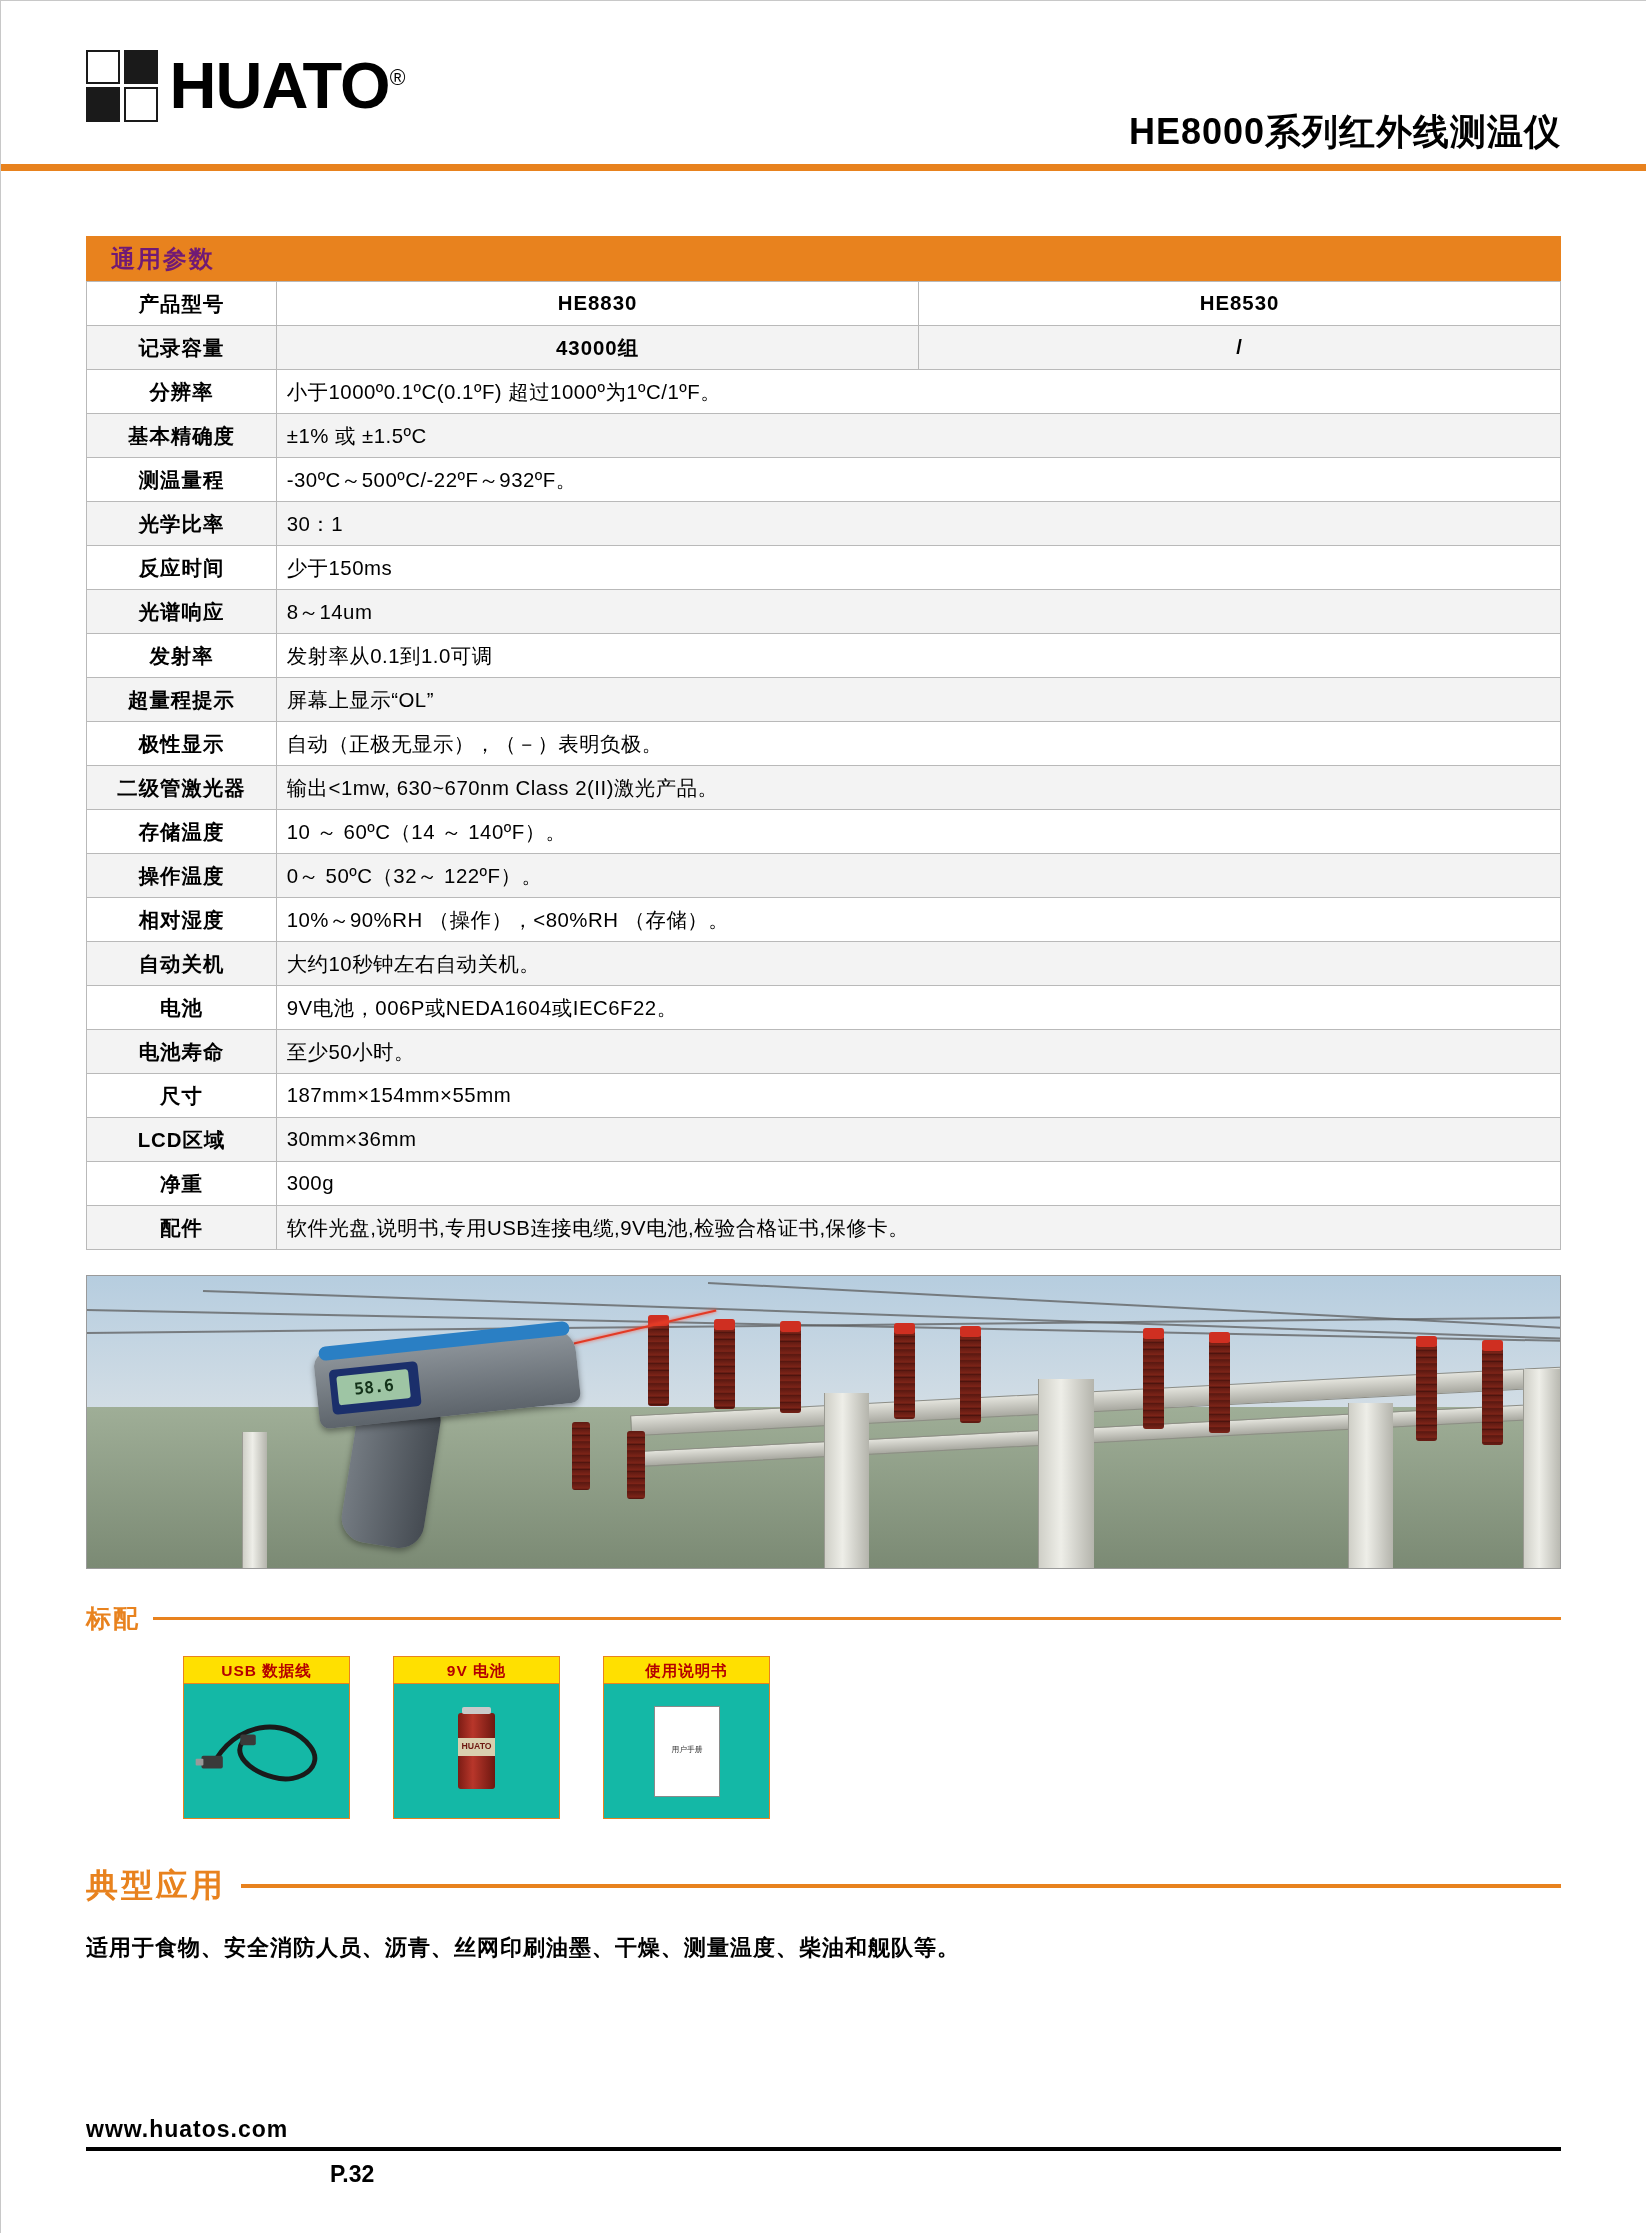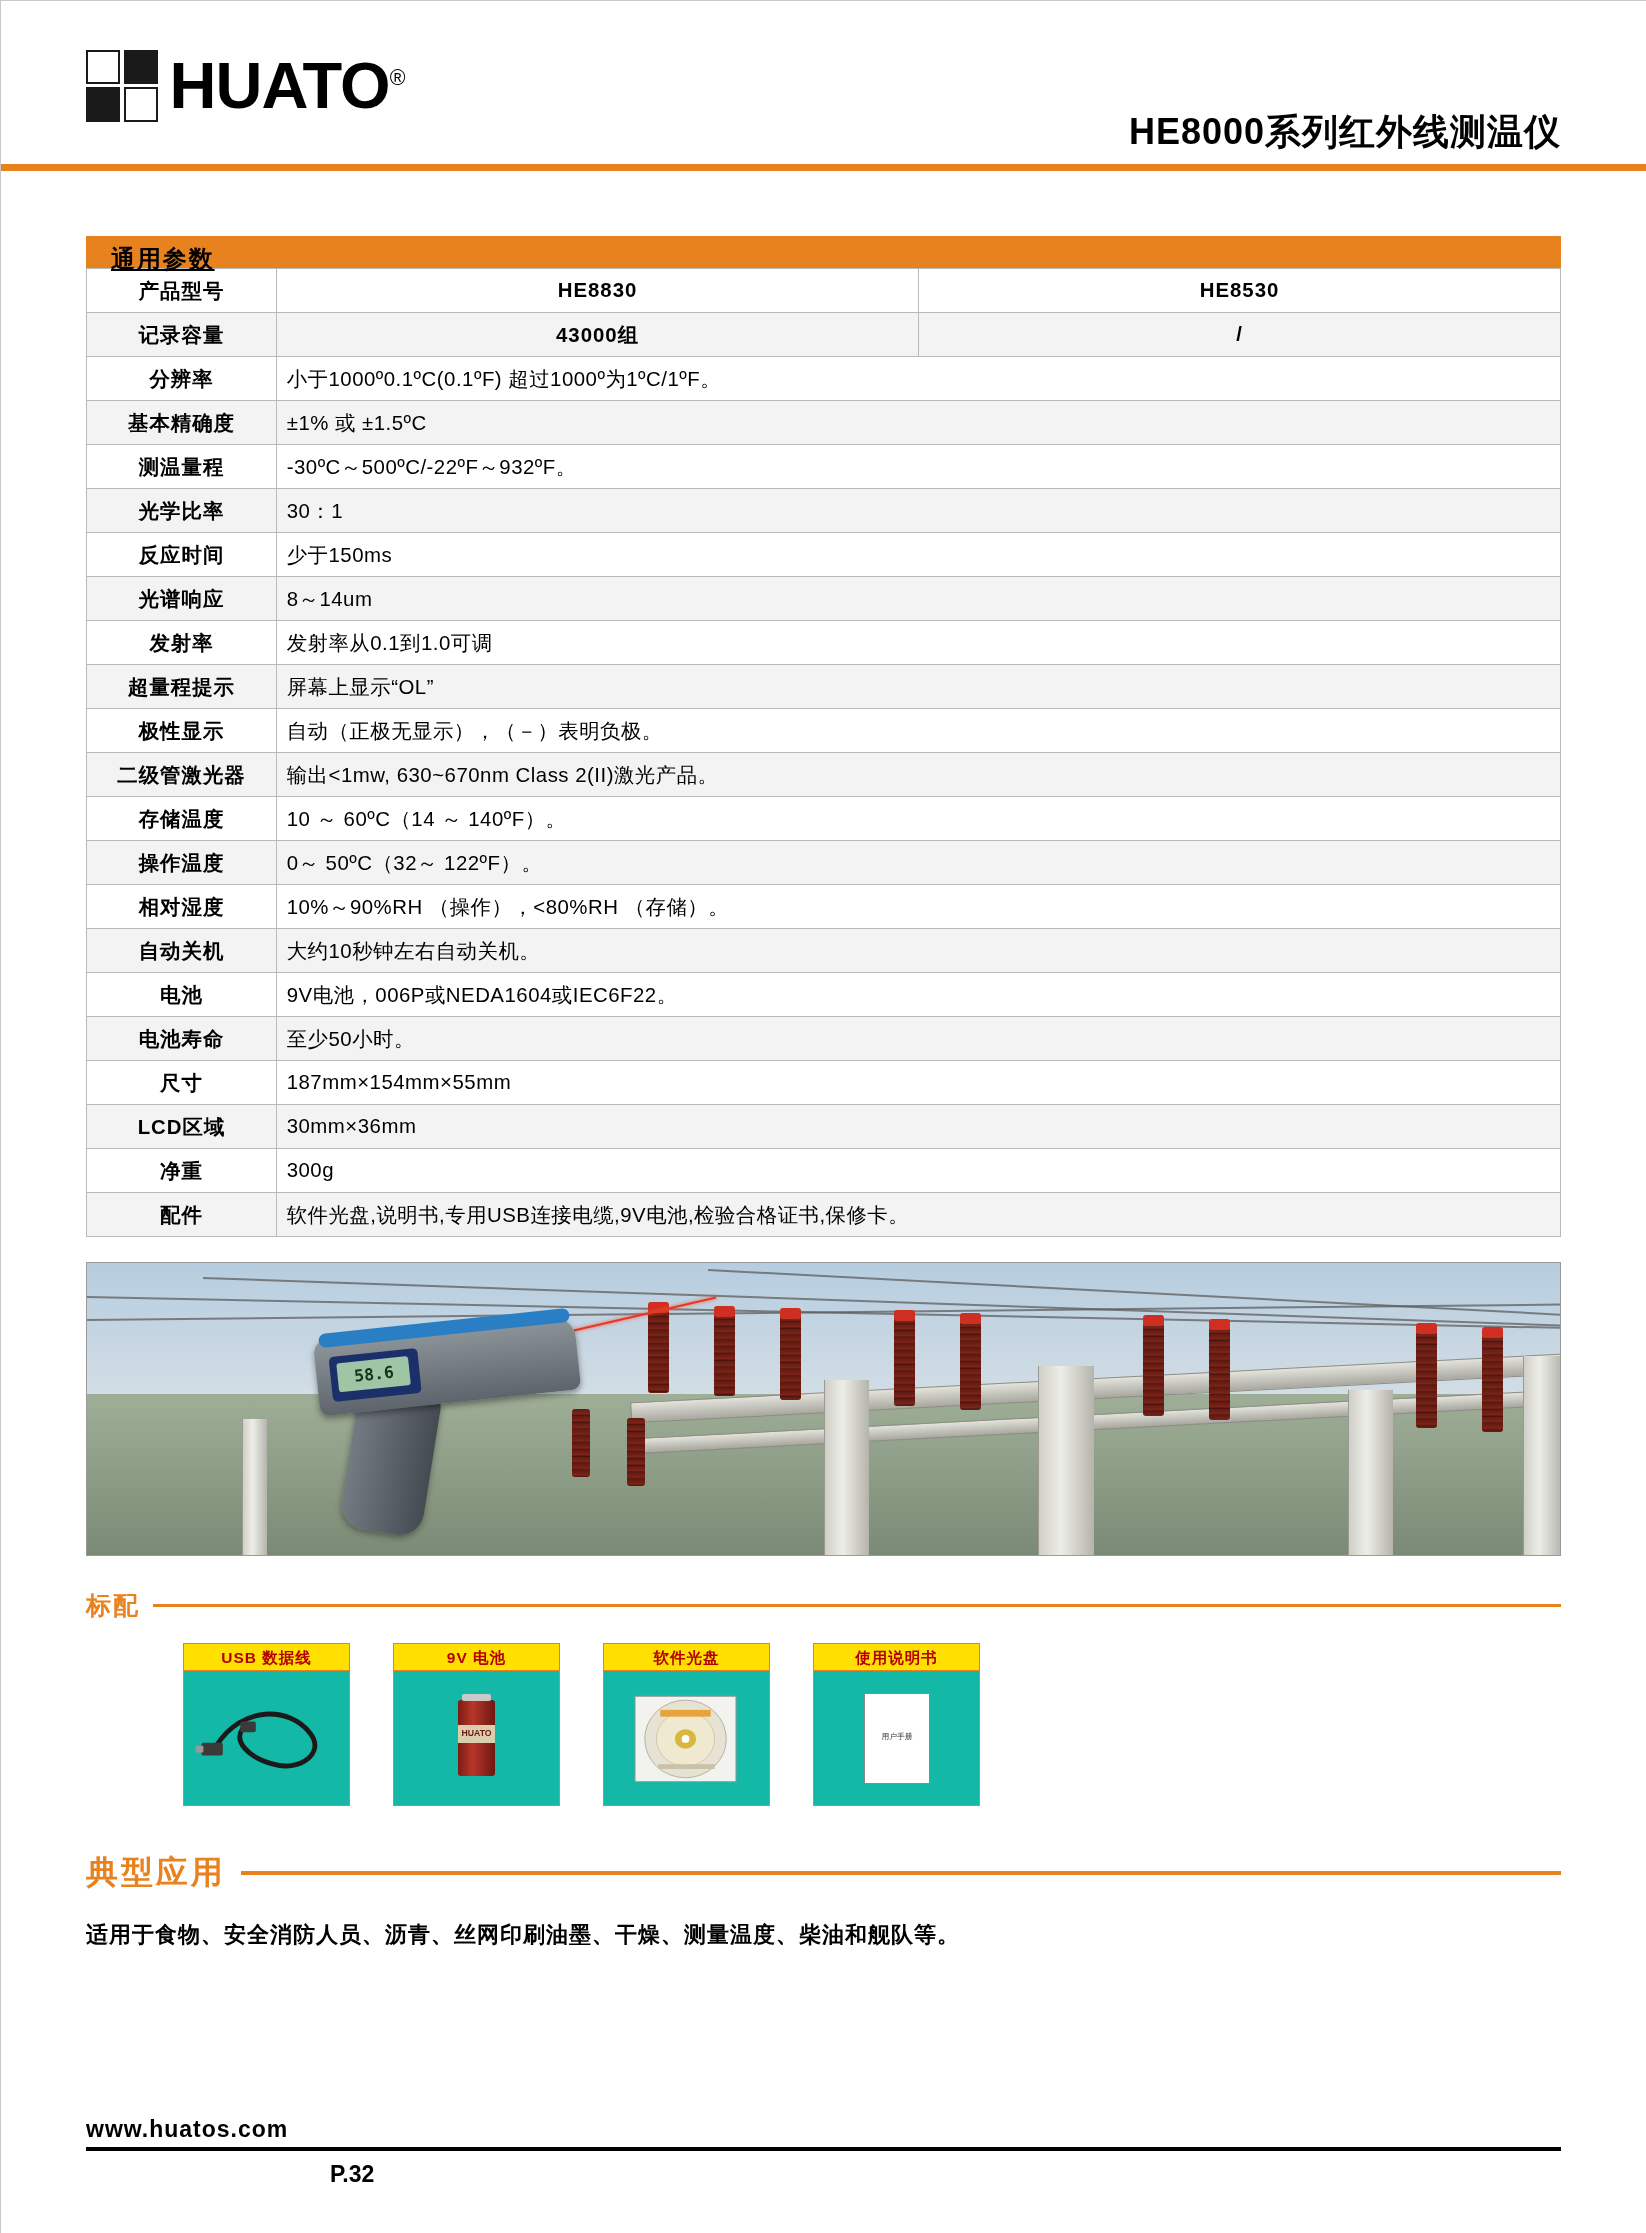--- a/index.html
+++ b/index.html
@@ -66,28 +66,27 @@
     height:6.8px;
     background:#e8821e;
   }
 
   
   .content { padding:0 85px; }
 
   .section-bar {
     margin-top:70px;
     background:#e8821e;
-    color:#000000;
+    color:#701a75;
     font-size:24px;
     font-weight:bold;
-    height:32px;
+    height:45px;
     line-height:45px;
     padding-left:25px;
     letter-spacing:1.9px;
-    text-decoration:underline;
   }
 
   table.spec {
     width:100%;
     border-collapse:collapse;
     table-layout:fixed;
   }
   table.spec td {
     border:1px solid #b9b9b9;
     height:44px;
@@ -454,34 +453,20 @@
       <div class="acc-card">
         <div class="acc-title">9V 电池</div>
         <div class="acc-body">
           <div class="battery">
             <div class="top"></div>
             <div class="band">HUATO</div>
           </div>
         </div>
       </div>
 
-      <div class="acc-card">
-        <div class="acc-title">软件光盘</div>
-        <div class="acc-body">
-          <svg class="cd-svg" width="163" height="134" viewBox="0 0 168 138">
-            <rect x="32" y="26" width="104" height="88" fill="#f2f2ee" stroke="#9a9a9a"></rect>
-            <ellipse cx="84" cy="70" rx="42" ry="40" fill="#e7e3d4" stroke="#b5b0a0"></ellipse>
-            <ellipse cx="84" cy="70" rx="30" ry="28" fill="#efe9cf" stroke="#cfc7ad"></ellipse>
-            <ellipse cx="84" cy="70" rx="11" ry="10" fill="#d9b73e"></ellipse>
-            <ellipse cx="84" cy="70" rx="4" ry="4" fill="#ffffff"></ellipse>
-            <rect x="58" y="40" width="52" height="7" fill="#e8a33a"></rect>
-            <rect x="56" y="96" width="58" height="5" fill="#c9c2a8"></rect>
-          </svg>
-        </div>
-      </div>
 
       <div class="acc-card">
         <div class="acc-title">使用说明书</div>
         <div class="acc-body">
           <div class="manual">
             <div class="mt">用户手册</div>
           </div>
         </div>
       </div>
 

